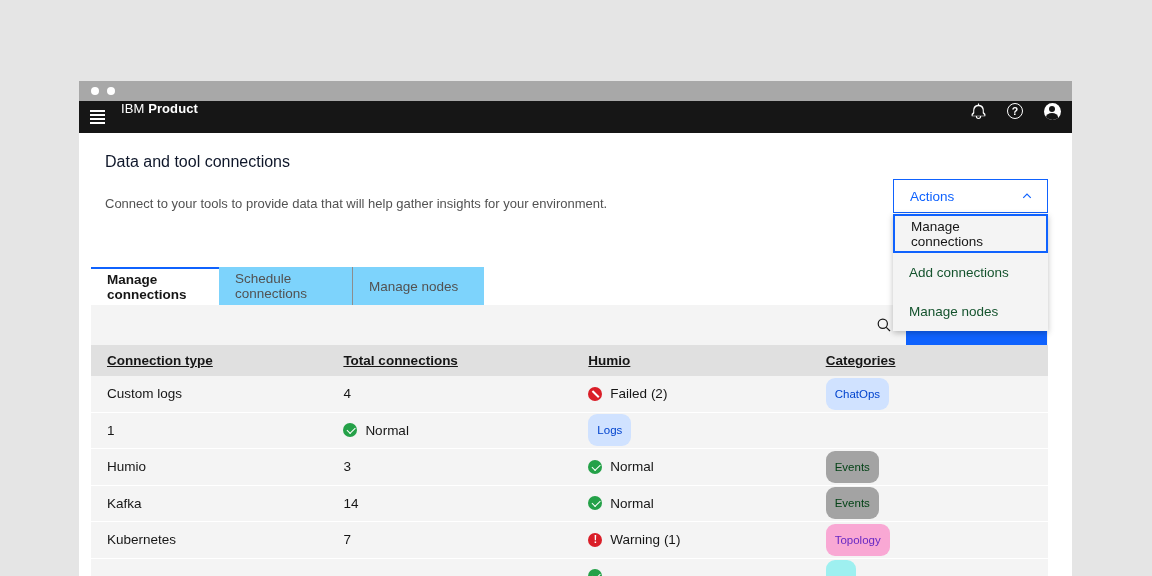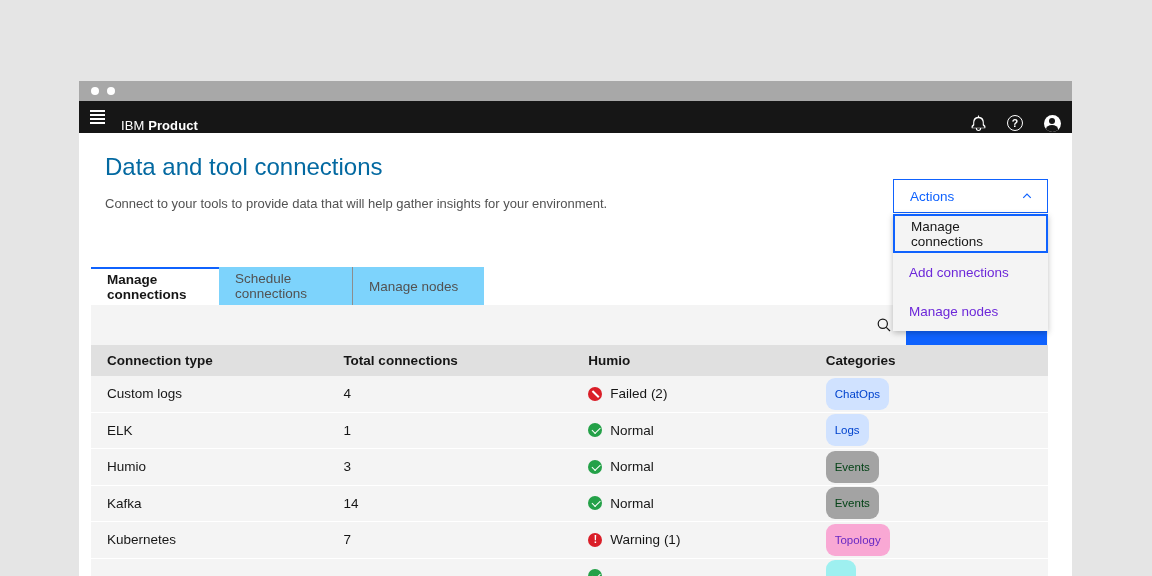--- a/index.html
+++ b/index.html
@@ -9,52 +9,52 @@
   .window { position:absolute; left:79px; top:81px; width:993px; height:560px;
             background:#ffffff; }
 
   
   .titlebar { position:absolute; left:0; top:0; width:100%; height:20px; background:#a8a8a8;
               display:flex; align-items:center; padding-left:12px; gap:8px; }
   .tdot { width:8px; height:8px; border-radius:50%; background:#ffffff; }
 
   
   .appheader { position:absolute; left:0; top:20px; width:100%; height:32px; background:#161616;
-               display:flex; align-items:flex-end; }
+               display:flex; align-items:flex-start; }
   .hamburger { width:32px; height:32px; margin-left:2px; background:transparent; border:none;
                display:flex; align-items:center; justify-content:center; cursor:pointer; }
   .hbars { display:flex; flex-direction:column; gap:2.5px; }
   .hbars i { display:block; width:15px; height:1.6px; background:#ffffff; }
   .brand { color:#ffffff; font-size:13px; margin-left:8px; letter-spacing:.1px; }
   .brand b { font-weight:700; }
   .hdr-actions { margin-left:auto; display:flex; align-items:center; gap:17px; padding-right:10px; }
   .hdr-btn { background:transparent; border:none; cursor:pointer; width:20px; height:20px;
              display:flex; align-items:center; justify-content:center; }
   .icon-help { width:16px; height:16px; border:1.4px solid #fff; border-radius:50%;
                color:#fff; font-size:10.5px; font-weight:700; display:flex; align-items:center; justify-content:center; }
   .icon-help::before { content:"?"; }
   .icon-user { width:17px; height:17px; background:#fff; border-radius:50%; position:relative; overflow:hidden; }
   .icon-user::before { content:""; position:absolute; left:5.5px; top:3px; width:6px; height:6px;
                        border-radius:50%; background:#161616; }
   .icon-user::after { content:""; position:absolute; left:2.5px; top:10.5px; width:12px; height:8px;
                       border-radius:50% 50% 0 0; background:#161616; }
 
   
-  .page-title { position:absolute; left:26px; top:72px; font-size:24px; font-weight:400; color:#0369a1; }
+  .page-title { position:absolute; left:26px; top:72px; font-size:16px; font-weight:400; color:#0f172a; }
   .page-subtitle { position:absolute; left:26px; top:115px; font-size:13px; color:#525252; }
 
   
   .actions-btn { position:absolute; left:814px; top:98px; width:155px; height:34px; background:#ffffff;
                  border:1px solid #0f62fe; color:#0f62fe; font-size:13.5px; text-align:left;
                  padding:0 14px 0 16px; display:flex; align-items:center; justify-content:space-between;
                  cursor:pointer; z-index:40; font-family:inherit; }
   .dd-menu { position:absolute; left:814px; top:133px; width:155px; background:#f4f4f4; z-index:40;
              box-shadow:0 2px 6px rgba(0,0,0,0.25); }
   .dd-item { height:39px; display:flex; align-items:center; padding:0 16px; font-size:13.5px;
-             color:#6d28d9; cursor:pointer; }
+             color:#14532d; cursor:pointer; }
   .dd-item.focused { border:2px solid #0f62fe; color:#161616; }
 
   
   .primary-partial { position:absolute; left:827px; top:226px; width:141px; height:38px;
                      background:#0f62fe; border:none; z-index:10; cursor:pointer; }
 
   
   .tabs { position:absolute; left:12px; top:186px; height:38px; display:flex; }
   .tab { height:38px; display:flex; align-items:center; padding:0 16px; font-size:13.5px;
          background:#7dd3fc; color:#525252; cursor:pointer; }
@@ -62,21 +62,21 @@
   .tab.w1 { width:128px; } .tab.w2 { width:133px; } .tab.w3 { width:132px; border-left:1px solid #8d8d8d; }
 
   
   .toolbar { position:absolute; left:12px; top:224px; width:957px; height:40px; background:#f4f4f4; z-index:1; }
   .search-btn { position:absolute; right:146px; top:2px; width:36px; height:36px; background:transparent;
                 border:none; display:flex; align-items:center; justify-content:center; cursor:pointer; }
 
   
   .thead { position:absolute; left:12px; top:264px; width:957px; height:31px; background:#e0e0e0;
            display:grid; grid-template-columns:24.7% 25.6% 24.8% 24.9%; align-items:center; }
-  .thead .th { font-size:13.5px; font-weight:700; padding-left:16px; color:#161616; }
+  .thead .th { font-size:13.5px; font-weight:700; padding-left:16px; color:#161616;text-decoration:underline; }
   .tbody { position:absolute; left:12px; top:295px; width:957px; }
   .trow { height:36.5px; background:#f4f4f4; border-bottom:1px solid #ffffff;
           display:grid; grid-template-columns:24.7% 25.6% 24.8% 24.9%; align-items:center; cursor:pointer; }
   .td { font-size:13.5px; color:#161616; padding-left:16px; display:flex; align-items:center; }
 
   
   .st-icon { width:14px; height:14px; border-radius:50%; position:relative; display:inline-block;
              margin-right:8px; flex:none; }
   .st-failed { background:#da1e28; }
   .st-failed::after { content:""; position:absolute; left:2.6px; top:6px; width:8.8px; height:2.4px;
@@ -181,21 +181,20 @@
     <div class="td">
       <span class="st-icon st-failed"></span>
       <span>Failed (2)</span>
     </div>
     <div class="td">
       <span class="tag tag-blue">ChatOps</span>
     </div>
   </div>
 
   <div class="trow">
-    <div class="td">ELK</div>
     <div class="td">1</div>
     <div class="td">
       <span class="st-icon st-normal"></span>
       <span>Normal</span>
     </div>
     <div class="td">
       <span class="tag tag-blue">Logs</span>
     </div>
   </div>
 

